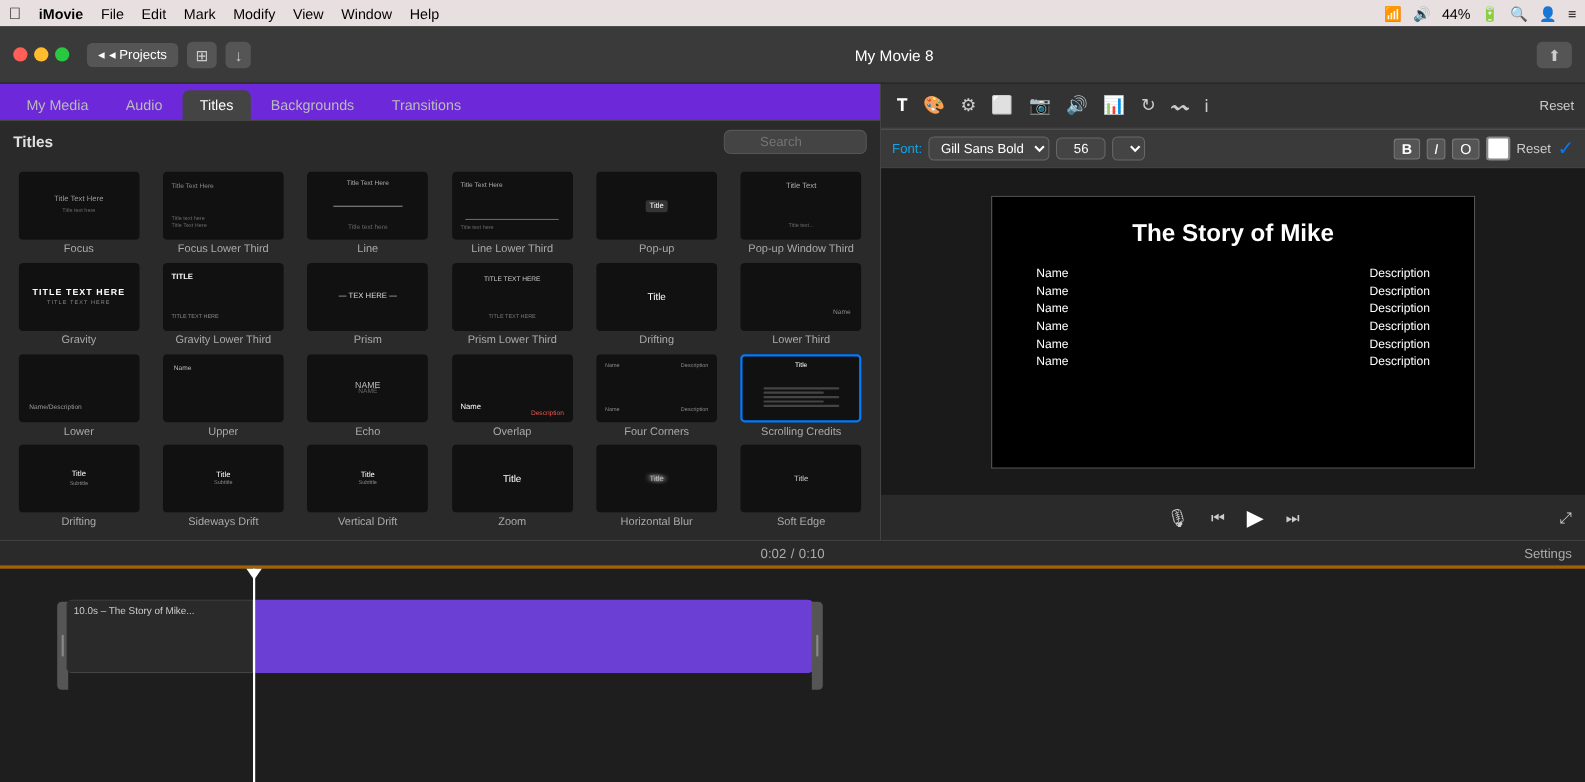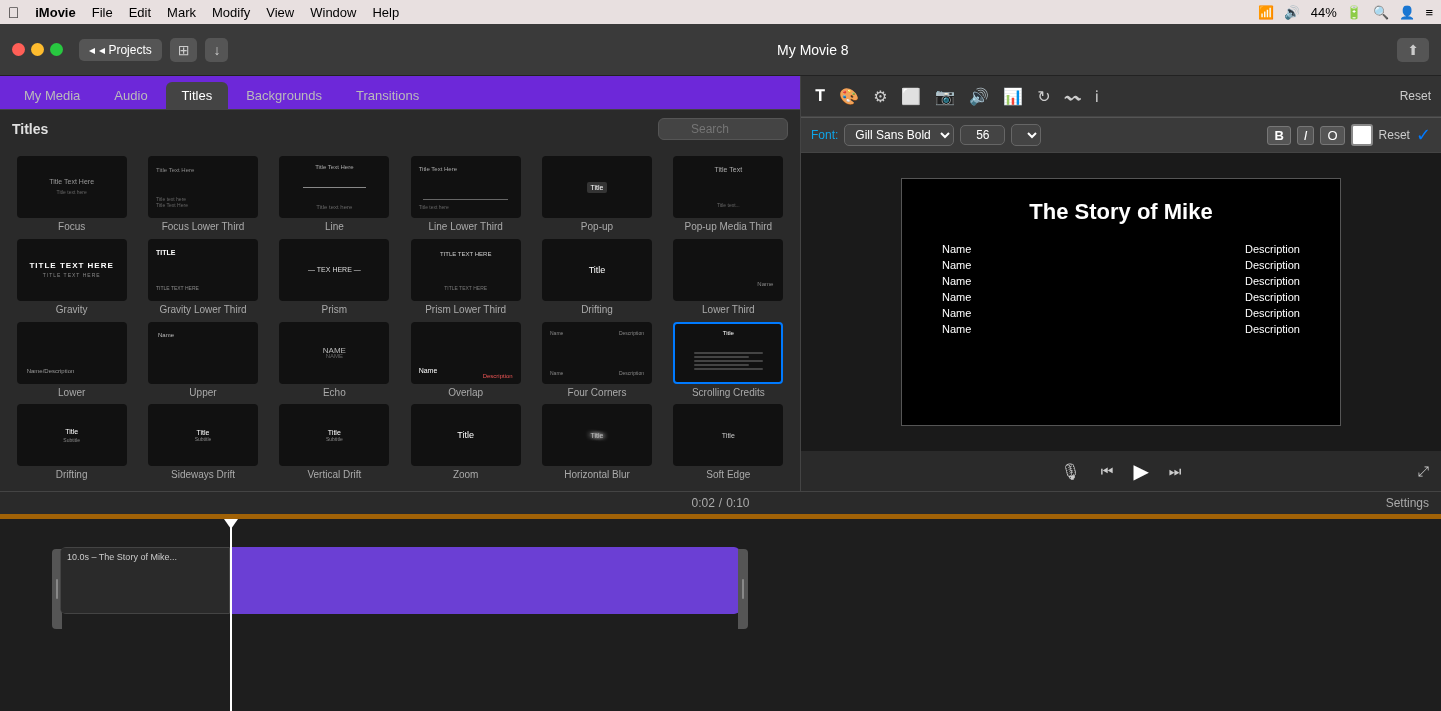--- a/index.html
+++ b/index.html
@@ -394,21 +394,21 @@
     }
     .timeline-header {
       display: flex;
       align-items: center;
       justify-content: center;
       padding: 4px 12px;
       font-size: 12px;
       color: #aaa;
       position: relative;
       background: #2a2a2a;
-      border-bottom: 5px solid #a16207;
+      border-bottom: 3px solid #a16207;
     }
     .timeline-time { color: #aaa; }
     .timeline-settings {
       position: absolute;
       right: 12px;
       color: #aaa;
       font-size: 12px;
       cursor: pointer;
     }
     .timeline-content {
@@ -671,21 +671,21 @@
         <span class="title-label">Pop-up</span>
       </div>
 
       <div class="title-item">
         <div class="title-thumb">
           <div class="title-thumb-inner" style="position:relative">
             <div style="position:absolute;top:8px;font-size:7px;color:#aaa">Title Text</div>
             <div style="position:absolute;bottom:8px;font-size:5px;color:#666">Title text...</div>
           </div>
         </div>
-        <span class="title-label">Pop-up Media Third</span>
+        <span class="title-label">Pop-up Window Third</span>
       </div>
 
       <div class="title-item">
         <div class="title-thumb">
           <div class="title-thumb-inner">
             <div class="gravity-thumb">TITLE TEXT HERE</div>
             <div style="font-size:5px;color:#888;margin-top:2px;text-transform:uppercase;letter-spacing:1px">TITLE TEXT HERE</div>
           </div>
         </div>
         <span class="title-label">Gravity</span>

